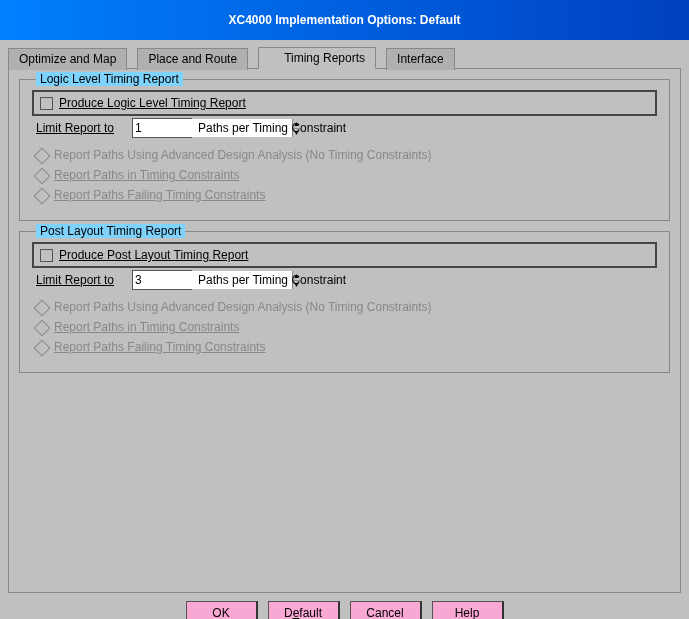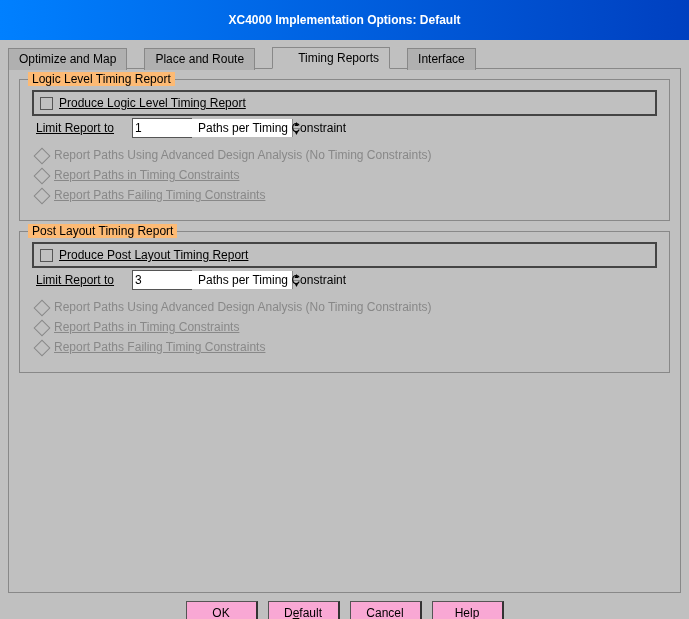--- a/index.html
+++ b/index.html
@@ -27,21 +27,21 @@
       background: #c0c0c0;
       padding: 6px 8px 8px 8px;
       height: calc(100% - 22px);
       display: flex;
       flex-direction: column;
     }
     .tabs {
       display: flex;
       flex-direction: row;
       margin-bottom: 0;
-      gap: 17px;
+      gap: 10px;
     }
     .tab {
       background: #c0c0c0;
       border: 1px solid #888;
       border-bottom: none;
       padding: 3px 10px;
       cursor: pointer;
       font-size: 12px;
       position: relative;
       bottom: -1px;
@@ -70,22 +70,22 @@
     }
     .group-box {
       border: 1px solid #888;
       padding: 10px 12px 12px 12px;
       position: relative;
       background: #c0c0c0;
     }
     .group-box-title {
       position: absolute;
       top: -8px;
-      left: 8px;
-      background: #fdba74;
+      left: 16px;
+      background: #7dd3fc;
       padding: 0 4px;
       font-size: 12px;
     }
     .checkbox-row {
       display: flex;
       align-items: center;
       gap: 6px;
       margin-bottom: 2px;
       border: 2px solid #444;
       padding: 4px 6px;

